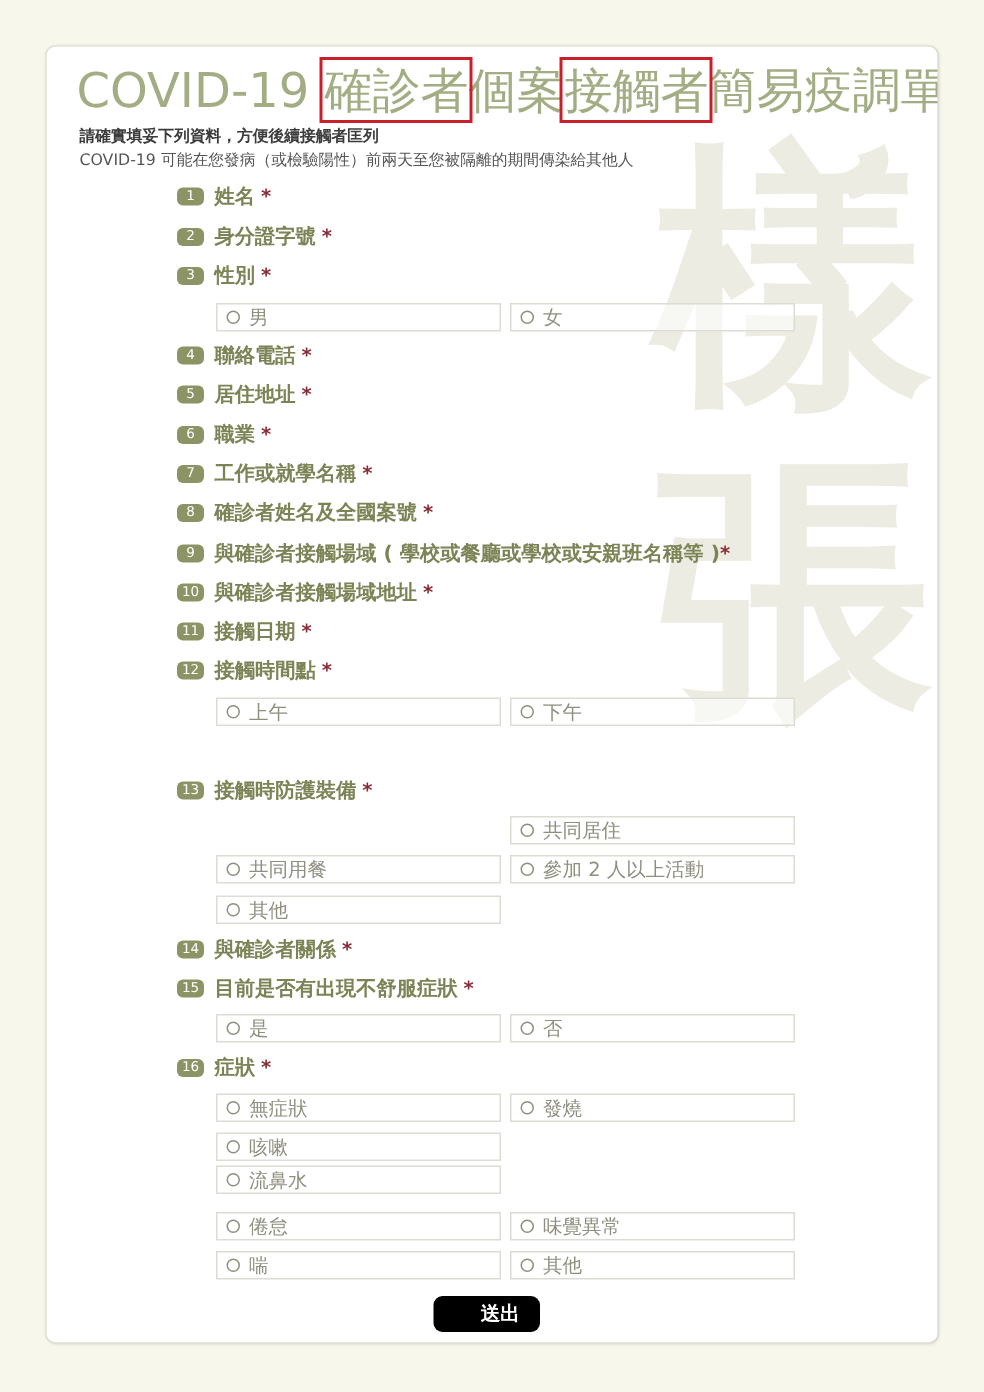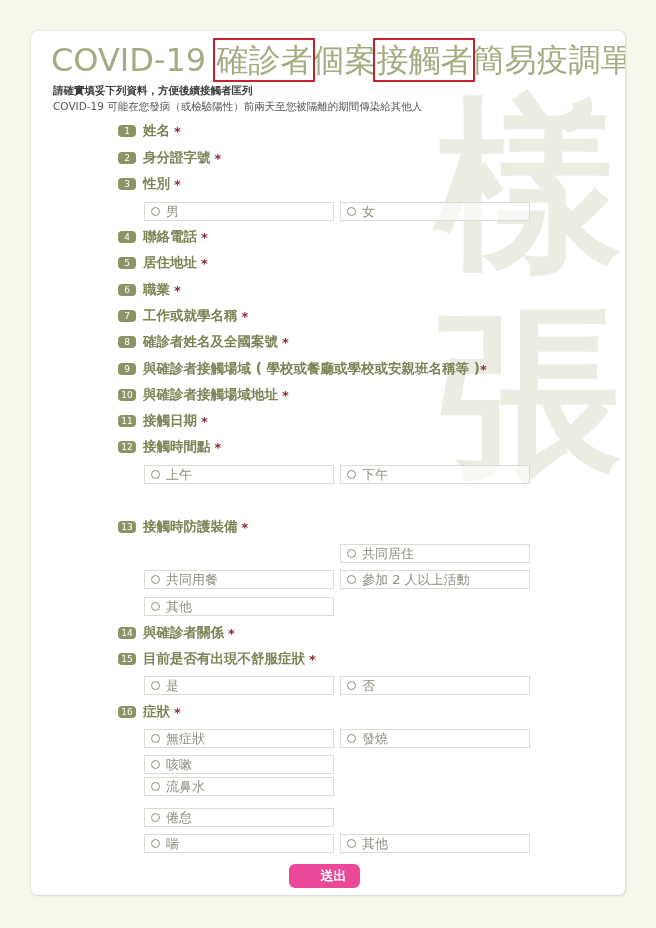--- a/index.html
+++ b/index.html
@@ -59,21 +59,21 @@
     font-size: 13px; color: #8f8f80; cursor: pointer;
   }
   .opt .radio {
     display: inline-block; width: 9px; height: 9px; border: 1px solid #8f8f80;
     border-radius: 50%; margin-right: 6px; box-sizing: border-box;
   }
   .c1 { left: 113px; }
   .c2 { left: 309px; }
   .submit {
     position: absolute; left: 258px; top: 833px; width: 71px; height: 24px;
-    background: #ec4899; color: #fff; border: none; border-radius: 6px;
+    background: #000000; color: #fff; border: none; border-radius: 6px;
     font-size: 13px; font-weight: bold; cursor: pointer;
     font-family: "DejaVu Sans", sans-serif;
     padding-left: 24px;
   }
 </style>
 </head>
 <body>
 
 <div class="card">
   <div class="watermark wm1">樣</div>
@@ -233,20 +233,24 @@
       <span>咳嗽</span>
     </div>
   <div class="opt c1" style="top:746px">
       <span class="radio"></span>
       <span>流鼻水</span>
     </div>
   <div class="opt c1" style="top:777px">
       <span class="radio"></span>
       <span>倦怠</span>
     </div>
+  <div class="opt c2" style="top:777px">
+      <span class="radio"></span>
+      <span>味覺異常</span>
+    </div>
   <div class="opt c1" style="top:803px">
       <span class="radio"></span>
       <span>喘</span>
     </div>
   <div class="opt c2" style="top:803px">
       <span class="radio"></span>
       <span>其他</span>
     </div>
 
   <button class="submit">送出</button>

